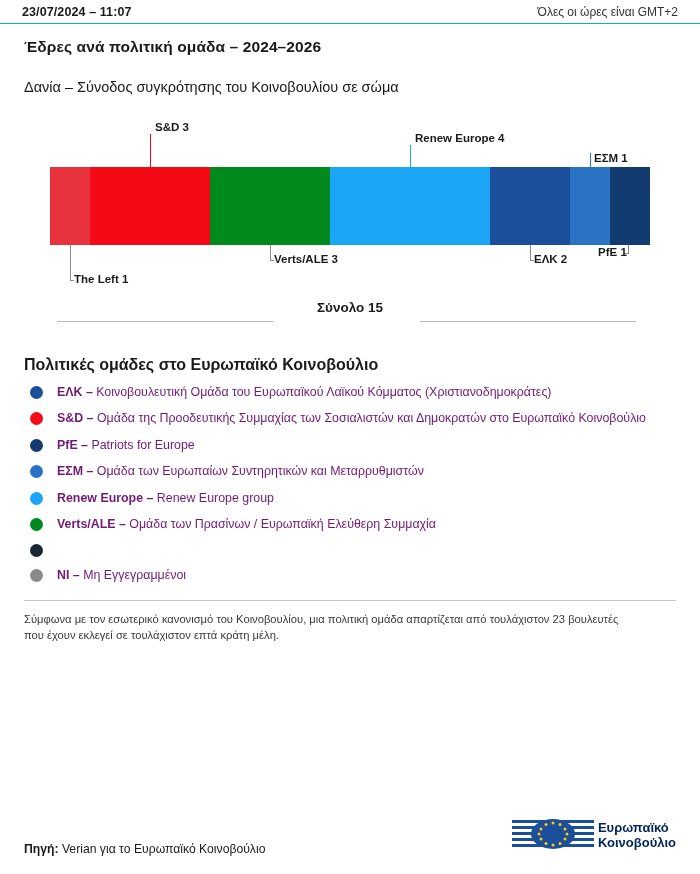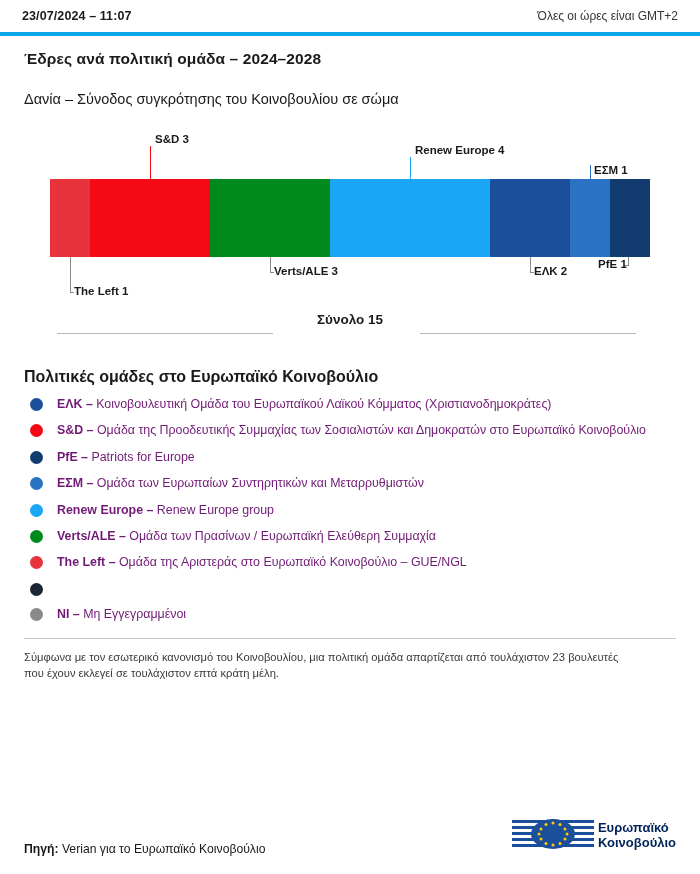--- a/index.html
+++ b/index.html
@@ -9,22 +9,22 @@
     height: 874px;
     background: #ffffff;
     font-family: "Liberation Sans", sans-serif;
     color: #1a1a1a;
     overflow: hidden;
     position: relative;
   }
 
   
   .topbar {
-    height: 36px;
-    border-bottom: 4px solid #0ea5e9;
+    height: 24px;
+    border-bottom: 1px solid #0ea5e9;
     display: flex;
     align-items: center;
     justify-content: space-between;
     padding: 0 22px;
   }
   .topbar .ts {
     font-size: 12.5px;
     font-weight: bold;
     color: #1a1a1a;
     letter-spacing: 0.1px;
@@ -170,21 +170,21 @@
 </style>
 </head>
 <body>
 
 <div class="topbar">
   <span class="ts">23/07/2024 – 11:07</span>
   <span class="tz">Όλες οι ώρες είναι GMT+2</span>
 </div>
 
 <div class="titles">
-  <div class="h1">Έδρες ανά πολιτική ομάδα – 2024–2028</div>
+  <div class="h1">Έδρες ανά πολιτική ομάδα – 2024–2026</div>
   <div class="h2">Δανία – Σύνοδος συγκρότησης του Κοινοβουλίου σε σώμα</div>
 </div>
 
 <div class="chart-wrap">
 
   <div class="bar">
     <div class="seg" style="width:40px;background:#e8323c;"></div>
     <div class="seg" style="width:120px;background:#f40a14;"></div>
     <div class="seg" style="width:120px;background:#008a1e;"></div>
     <div class="seg" style="width:160px;background:#1ba5f5;"></div>
@@ -285,26 +285,20 @@
     </span>
   </div>
 
   <div class="lrow">
     <span class="dot" style="background:#008a1e;"></span>
     <span class="ltext">
       <span class="abbr">Verts/ALE –</span><span> Ομάδα των Πρασίνων / Ευρωπαϊκή Ελεύθερη Συμμαχία</span>
     </span>
   </div>
 
-  <div class="lrow">
-    <span class="dot" style="background:#e8323c;"></span>
-    <span class="ltext">
-      <span class="abbr">The Left –</span><span> Ομάδα της Αριστεράς στο Ευρωπαϊκό Κοινοβούλιο – GUE/NGL</span>
-    </span>
-  </div>
 
   <div class="lrow">
     <span class="dot" style="background:#1a2633;"></span>
   </div>
 
   <div class="lrow">
     <span class="dot" style="background:#8a8a8a;"></span>
     <span class="ltext">
       <span class="abbr">NI –</span><span> Μη Εγγεγραμμένοι</span>
     </span>

